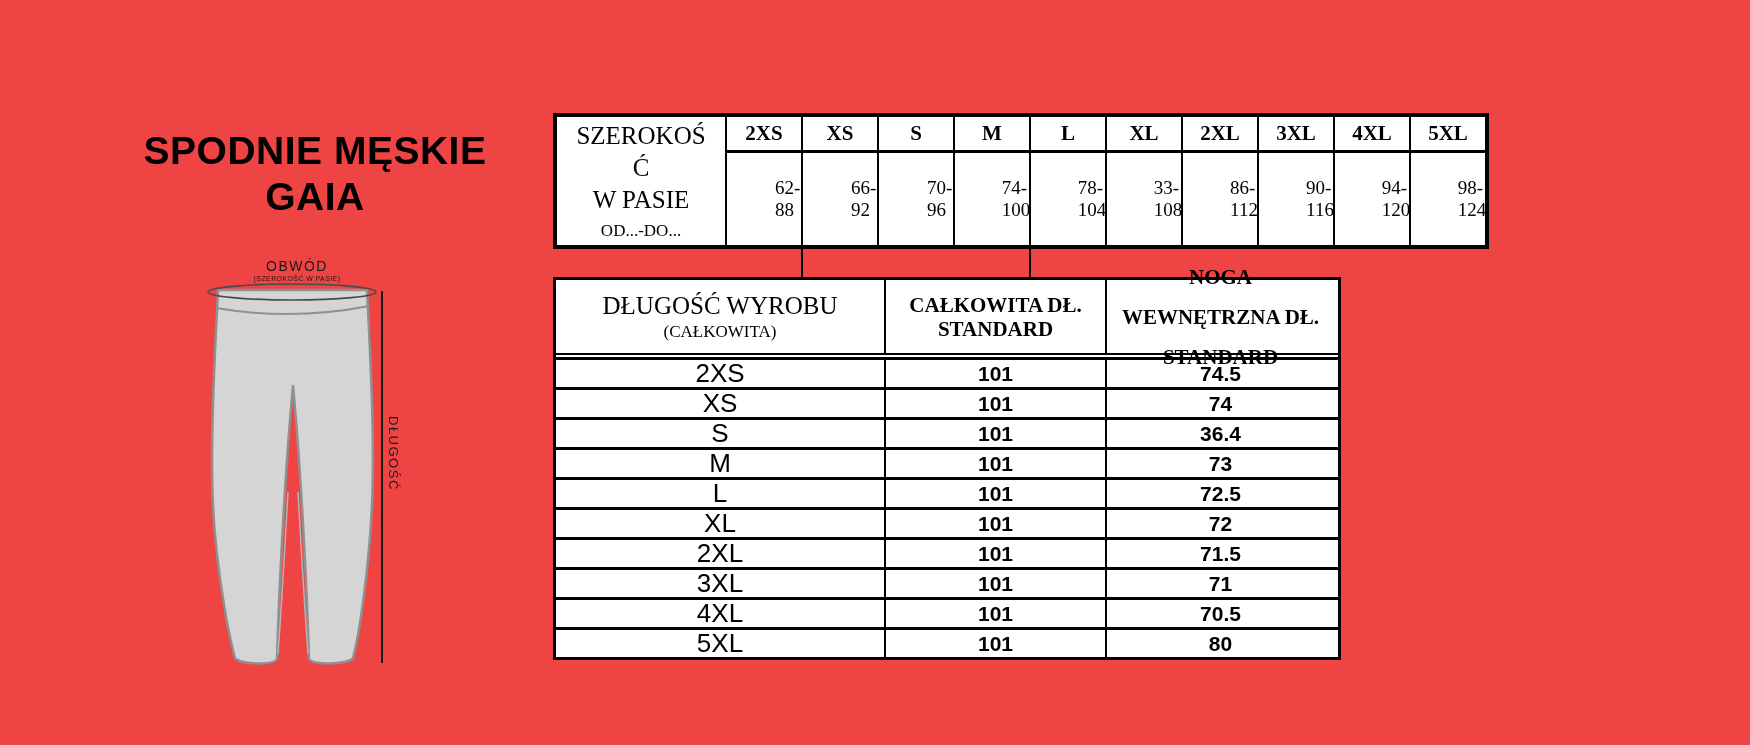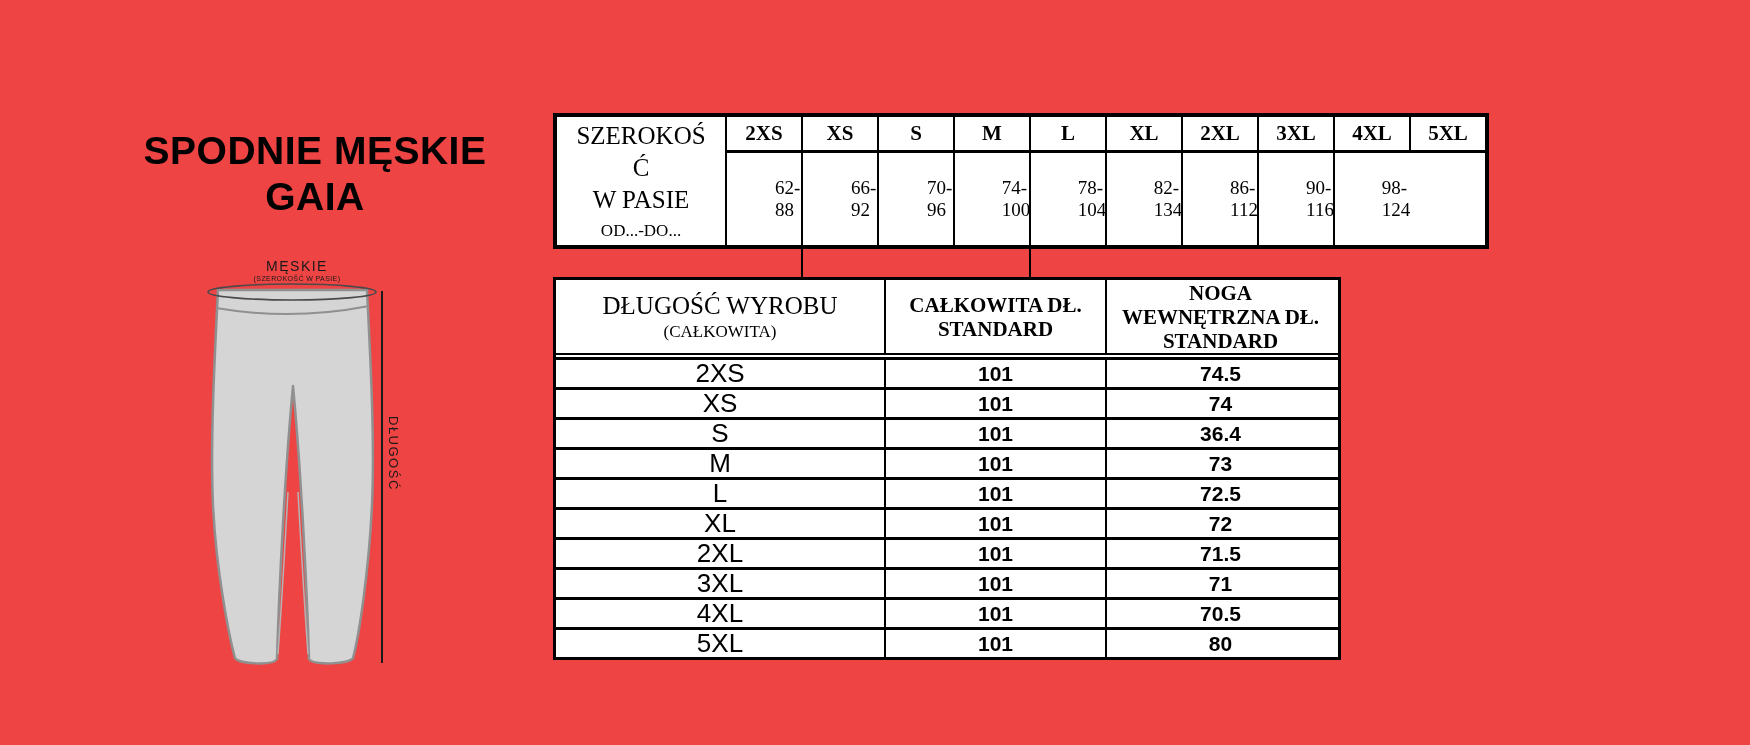--- a/index.html
+++ b/index.html
@@ -110,21 +110,21 @@
     display: flex;
     height: 75px;
     border-bottom: 2px solid #000;
   }
   .lt-spacer { height: 2px; }
   .lt-body { border-top: 3px solid #000; }
   .lt-row { display: flex; height: 30px; border-bottom: 3px solid #000; }
   .lt-row:last-child { height: 27px; border-bottom: none; }
   .lt-c1 { width: 330px; border-right: 2px solid #000; }
   .lt-c2 { width: 221px; border-right: 2px solid #000; }
-  .lt-c3 { width: 227px; }
+  .lt-c3 { width: 227px; gap: 16px; }
   .lt-hcell {
     display: flex;
     flex-direction: column;
     justify-content: center;
     align-items: center;
     text-align: center;
     font-family: Liberation Serif, serif;
   }
   .lt-h1-title { font-size: 25px; line-height: 30px; }
   .lt-h1-sub   { font-size: 17px; line-height: 22px; }
@@ -141,21 +141,21 @@
 <body>
 
 <div class="canvas">
 
   <div class="product-title">
     <div>SPODNIE MĘSKIE</div>
     <div>GAIA</div>
   </div>
 
   <div class="obwod-label">
-    <div class="obwod-main">MĘSKIE</div>
+    <div class="obwod-main">OBWÓD</div>
     <div class="obwod-sub">(SZEROKOŚĆ W PASIE)</div>
   </div>
 
   <svg class="pants-svg" width="210" height="428" viewBox="0 0 210 428">
     <path d="M35,50 L184,50
              C187,110 192,200 189,265
              C186,330 176,396 170,418
              C167,424 130,426 126,419
              C124,350 118,230 110,146
              C102,230 96,350 94,419
@@ -188,23 +188,24 @@
     <div class="st-size-cell" style="grid-row:1">2XL</div>
     <div class="st-size-cell" style="grid-row:1">3XL</div>
     <div class="st-size-cell" style="grid-row:1">4XL</div>
     <div class="st-size-cell" style="grid-row:1">5XL</div>
 
     <div class="st-range-cell" style="grid-row:2">62-88</div>
     <div class="st-range-cell" style="grid-row:2">66-92</div>
     <div class="st-range-cell" style="grid-row:2">70-96</div>
     <div class="st-range-cell" style="grid-row:2">74-100</div>
     <div class="st-range-cell" style="grid-row:2">78-104</div>
-    <div class="st-range-cell" style="grid-row:2">82-134</div>
+    <div class="st-range-cell" style="grid-row:2">33-108</div>
     <div class="st-range-cell" style="grid-row:2">86-112</div>
     <div class="st-range-cell" style="grid-row:2">90-116</div>
+    <div class="st-range-cell" style="grid-row:2">94-120</div>
     <div class="st-range-cell" style="grid-row:2">98-124</div>
   </div>
 
   <div class="connector c1"></div>
   <div class="connector c2"></div>
 
   <div class="length-table">
     <div class="lt-header">
       <div class="lt-c1 lt-hcell">
         <div class="lt-h1-title">DŁUGOŚĆ WYROBU</div>

